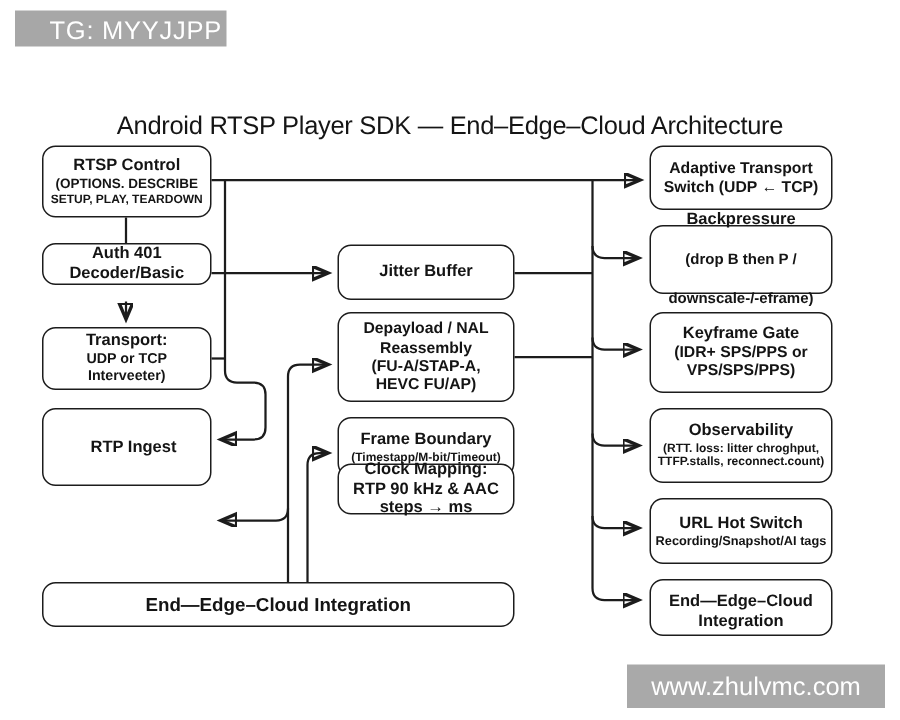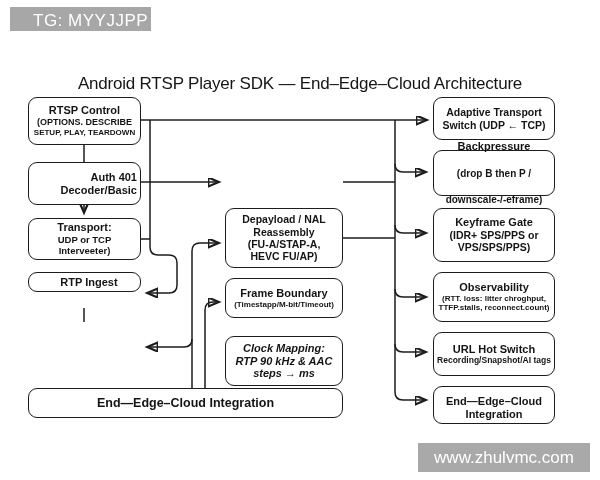--- a/index.html
+++ b/index.html
@@ -65,53 +65,56 @@
     <path d="M 343 182 L 395 182"></path>
     <path d="M 343 238 L 395 238"></path>
   </svg>
 
   <div class="node" style="left:28px;top:97px;width:113px;height:48px;">
     <span class="fs11">RTSP Control</span>
     <span class="fs9">(OPTIONS. DESCRIBE</span>
     <span class="fs8">SETUP, PLAY, TEARDOWN</span>
   </div>
 
-  <div class="node" style="left:28px;top:162px;width:113px;height:43px;align-items:flex-end;">
+  <div class="node" style="left:28px;top:162px;width:113px;height:28px;">
     <span class="fs11">Auth 401</span>
     <span class="fs11">Decoder/Basic</span>
   </div>
 
   <div class="node" style="left:28px;top:218px;width:113px;height:42px;">
     <span class="fs11">Transport:</span>
     <span class="fs95">UDP or TCP Interveeter)</span>
   </div>
 
-  <div class="node" style="left:28px;top:272px;width:113px;height:20px;padding-left:12px;">
+  <div class="node" style="left:28px;top:272px;width:113px;height:52px;padding-left:12px;">
     <span class="fs11">RTP Ingest</span>
   </div>
 
 
   <div class="node" style="left:28px;top:388px;width:315px;height:30px;">
     <span class="fs125">End—Edge–Cloud Integration</span>
   </div>
 
+  <div class="node" style="left:225px;top:163px;width:118px;height:37px;">
+    <span class="fs11">Jitter Buffer</span>
+  </div>
 
   <div class="node" style="left:225px;top:208px;width:118px;height:60px;">
     <span class="fs105">Depayload / NAL</span>
     <span class="fs105">Reassembly</span>
     <span class="fs105">(FU-A/STAP-A,</span>
     <span class="fs105">HEVC FU/AP)</span>
   </div>
 
   <div class="node" style="left:225px;top:278px;width:118px;height:40px;">
     <span class="fs11">Frame Boundary</span>
     <span class="fs8">(Timestapp/M-bit/Timeout)</span>
   </div>
 
-  <div class="node" style="left:225px;top:336px;width:118px;height:50px;font-style:italic;">
+  <div class="node" style="left:225px;top:309px;width:118px;height:34px;">
     <span class="fs11">Clock Mapping:</span>
     <span class="fs11">RTP 90 kHz &amp; AAC</span>
     <span class="fs11">steps → ms</span>
   </div>
 
   <div class="node" style="left:433px;top:97px;width:122px;height:43px;">
     <span class="fs105">Adaptive Transport</span>
     <span class="fs105">Switch (UDP ← TCP)</span>
   </div>
 

